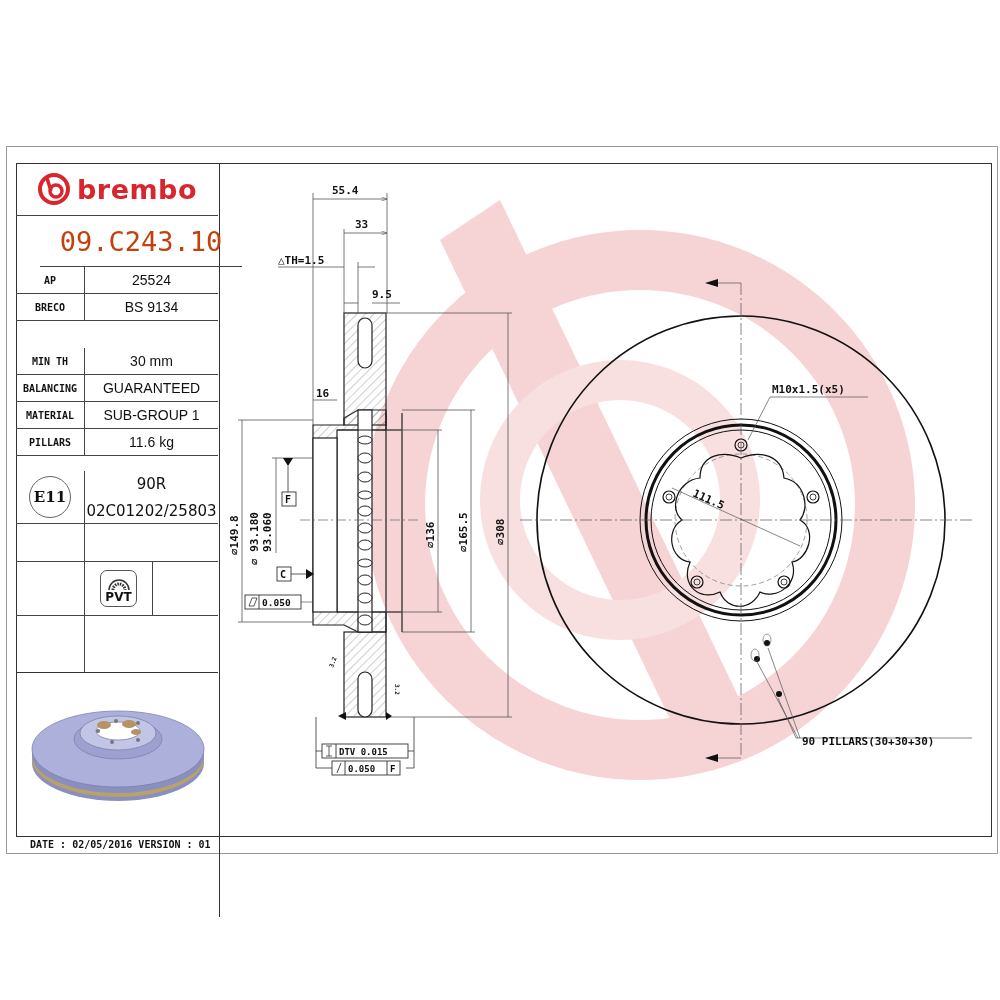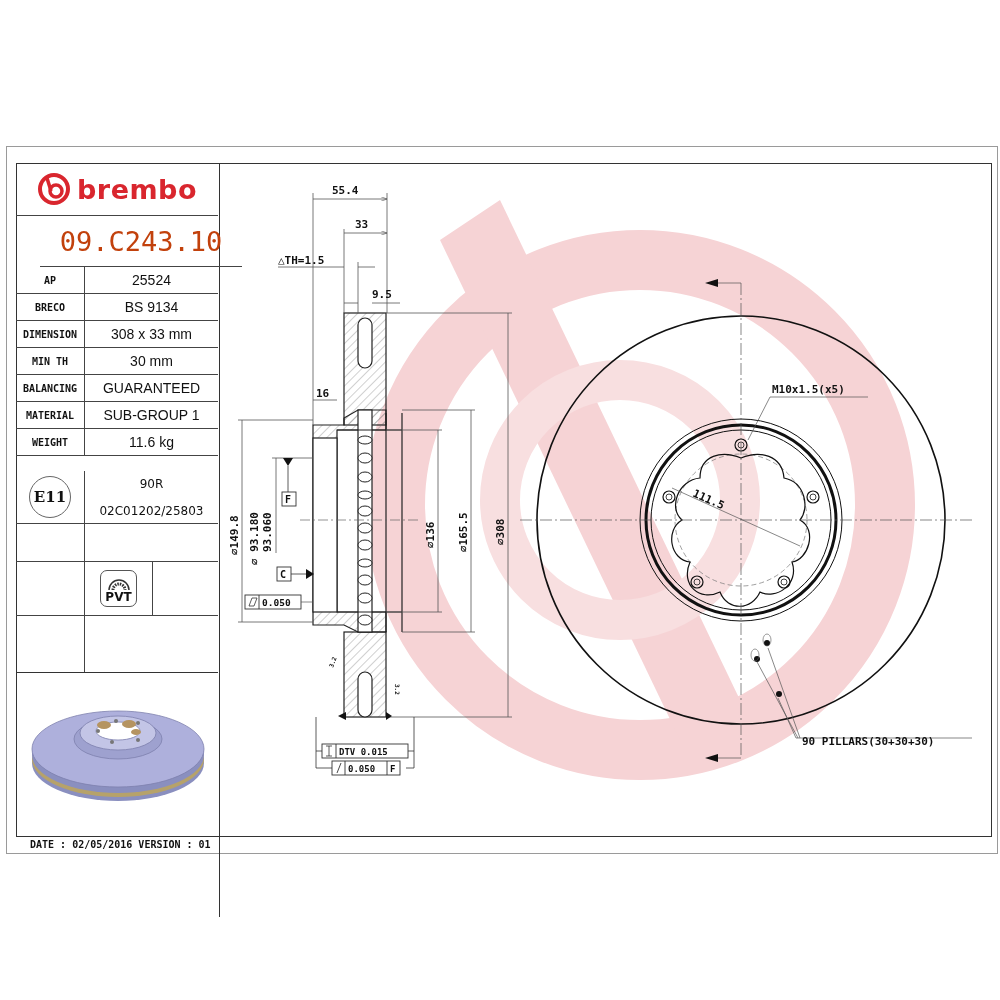--- a/index.html
+++ b/index.html
@@ -10,21 +10,21 @@
   .cell { position:absolute; box-sizing:border-box; border-bottom:1px solid #444; }
   .logo-row { left:0; top:0; width:202px; height:53px; display:flex; align-items:center; justify-content:center; }
   .logo-word { font-family:"DejaVu Sans", sans-serif; font-weight:bold; font-size:27px; color:#d9262e; letter-spacing:0.5px; margin-left:6px; }
   .part-row { left:0; top:53px; width:202px; height:51px; display:flex; align-items:center; justify-content:center; font-family:"DejaVu Sans Mono", monospace; font-size:27px; color:#c2410c; letter-spacing:0px;margin-left:24px; }
   .spec-row { left:0; width:202px; height:27px; display:flex; }
   .spec-label { width:68px; border-right:1px solid #444; display:flex; align-items:center; justify-content:center; font-family:"DejaVu Sans Mono", monospace; font-weight:bold; font-size:10px; }
   .spec-value { flex:1; display:flex; align-items:center; justify-content:center; font-family:Liberation Sans, sans-serif; font-size:14px; }
   .e11-row { left:0; top:308px; width:202px; height:53px; display:flex; }
   .e11-left { width:68px; border-right:1px solid #444; display:flex; align-items:center; justify-content:center; }
   .e11-badge { width:40px; height:40px; border:1.5px solid #666; border-radius:50%; display:flex; align-items:center; justify-content:center; font-family:"DejaVu Serif", serif; font-weight:bold; font-size:15px; }
-  .e11-right { flex:1; display:flex; flex-direction:column; align-items:center; justify-content:center; font-family:"DejaVu Sans", sans-serif; font-size:12px; line-height:16px;gap:11px; }
+  .e11-right { flex:1; display:flex; flex-direction:column; align-items:center; justify-content:center; font-family:"DejaVu Sans", sans-serif; font-size:15px; line-height:16px;gap:11px; }
   .blank-row { left:0; width:202px; display:flex; }
   .blank-row .l { width:68px; border-right:1px solid #444; }
   .blank-row .m { width:67px; border-right:1px solid #444; display:flex; align-items:center; justify-content:center; }
   .pvt { width:37px; height:37px; border:1.5px solid #555; border-radius:7px; display:flex; flex-direction:column; align-items:center; justify-content:flex-end; font-family:"DejaVu Sans", sans-serif; font-weight:bold; font-size:12px; padding-bottom:2px; box-sizing:border-box; }
   .footer { position:absolute; left:30px; top:839px; font-family:"DejaVu Sans Mono", monospace; font-weight:bold; font-size:10px; }
   .drawing { position:absolute; left:0; top:0; width:1000px; height:1000px; pointer-events:none; }
   .drawing text { font-family:"DejaVu Sans Mono", monospace; font-weight:bold; fill:#111; }
 </style>
 </head>
 <body>
@@ -52,38 +52,34 @@
   <div class="cell part-row">09.C243.10</div>
 
   <div class="cell spec-row" style="top:104px">
     <div class="spec-label">AP</div>
     <div class="spec-value">25524</div>
   </div>
   <div class="cell spec-row" style="top:131px">
     <div class="spec-label">BRECO</div>
     <div class="spec-value">BS 9134</div>
   </div>
-  <div class="cell spec-row" style="top:158px">
-    <div class="spec-label">DIMENSION</div>
-    <div class="spec-value">308 x 33 mm</div>
-  </div>
   <div class="cell spec-row" style="top:185px">
     <div class="spec-label">MIN TH</div>
     <div class="spec-value">30 mm</div>
   </div>
   <div class="cell spec-row" style="top:212px">
     <div class="spec-label">BALANCING</div>
     <div class="spec-value">GUARANTEED</div>
   </div>
   <div class="cell spec-row" style="top:239px">
     <div class="spec-label">MATERIAL</div>
     <div class="spec-value">SUB-GROUP 1</div>
   </div>
   <div class="cell spec-row" style="top:266px">
-    <div class="spec-label">WEIGHT</div>
+    <div class="spec-label">PILLARS</div>
     <div class="spec-value">11.6 kg</div>
   </div>
 
   <div class="cell e11-row">
     <div class="e11-left">
       <div class="e11-badge">E11</div>
     </div>
     <div class="e11-right">
       <span>90R</span>
       <span>02C01202/25803</span>

